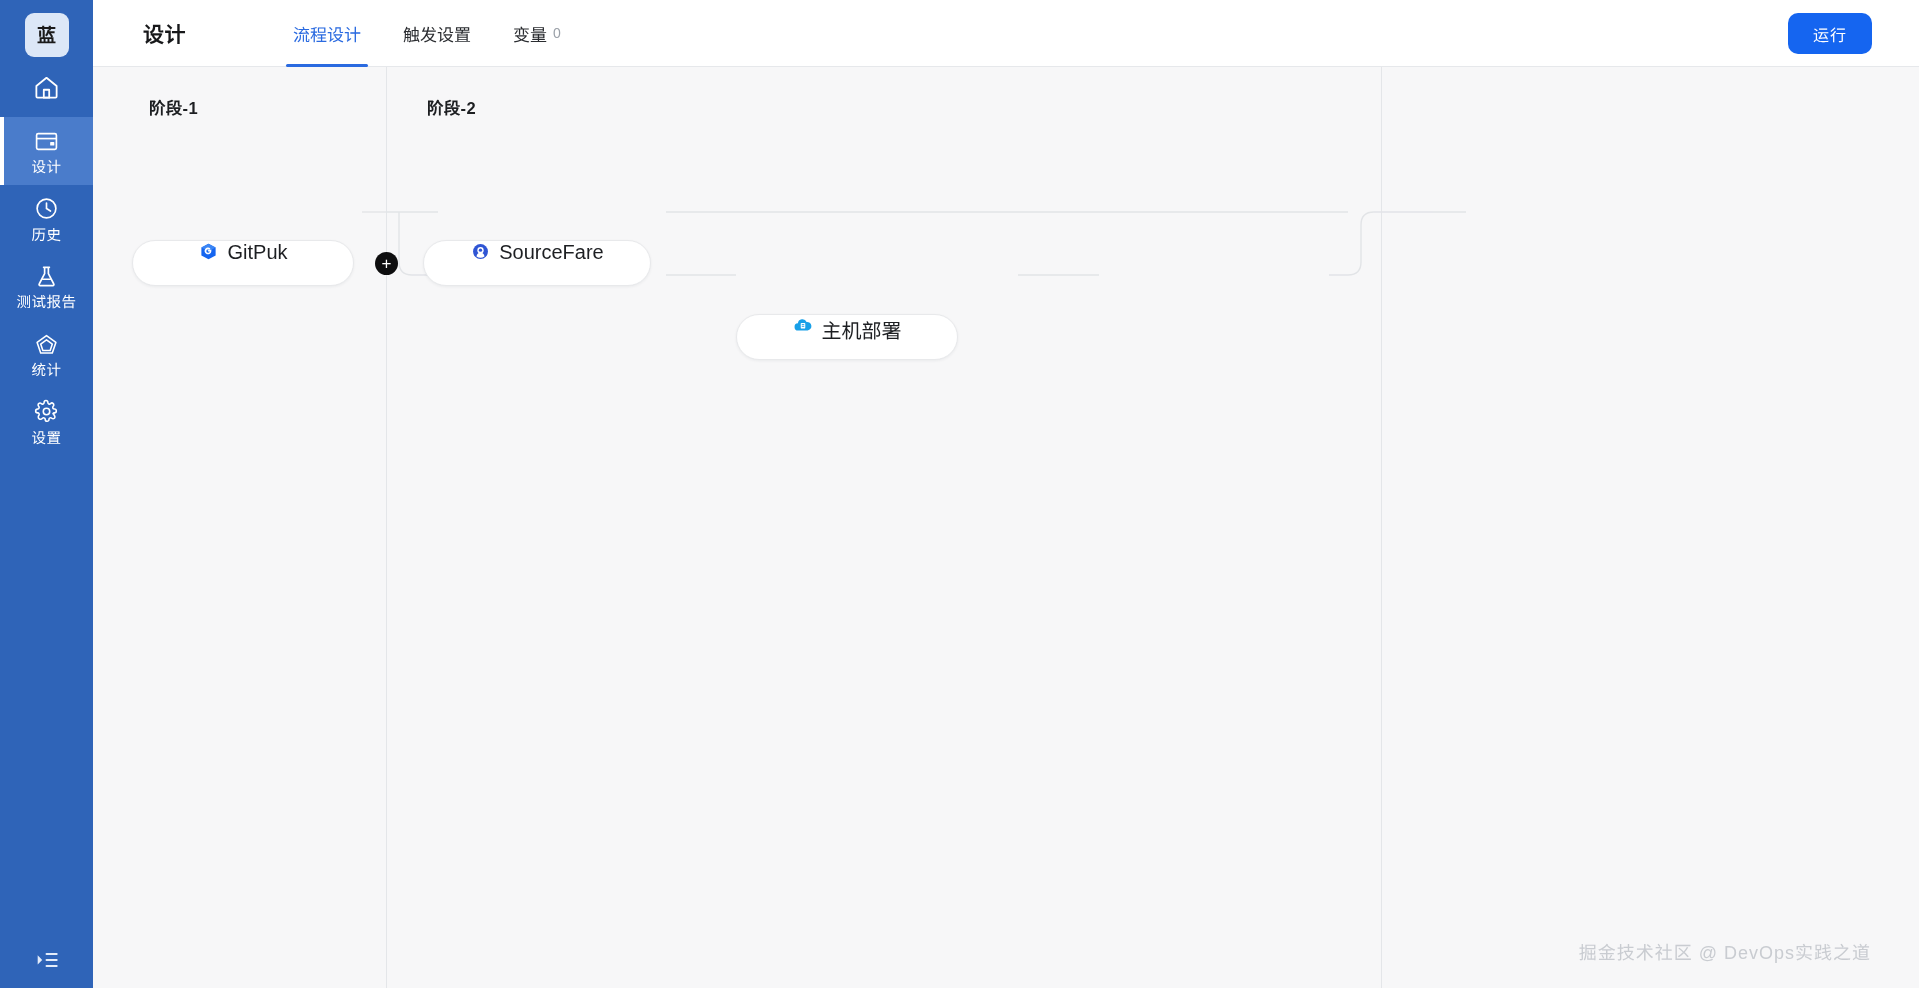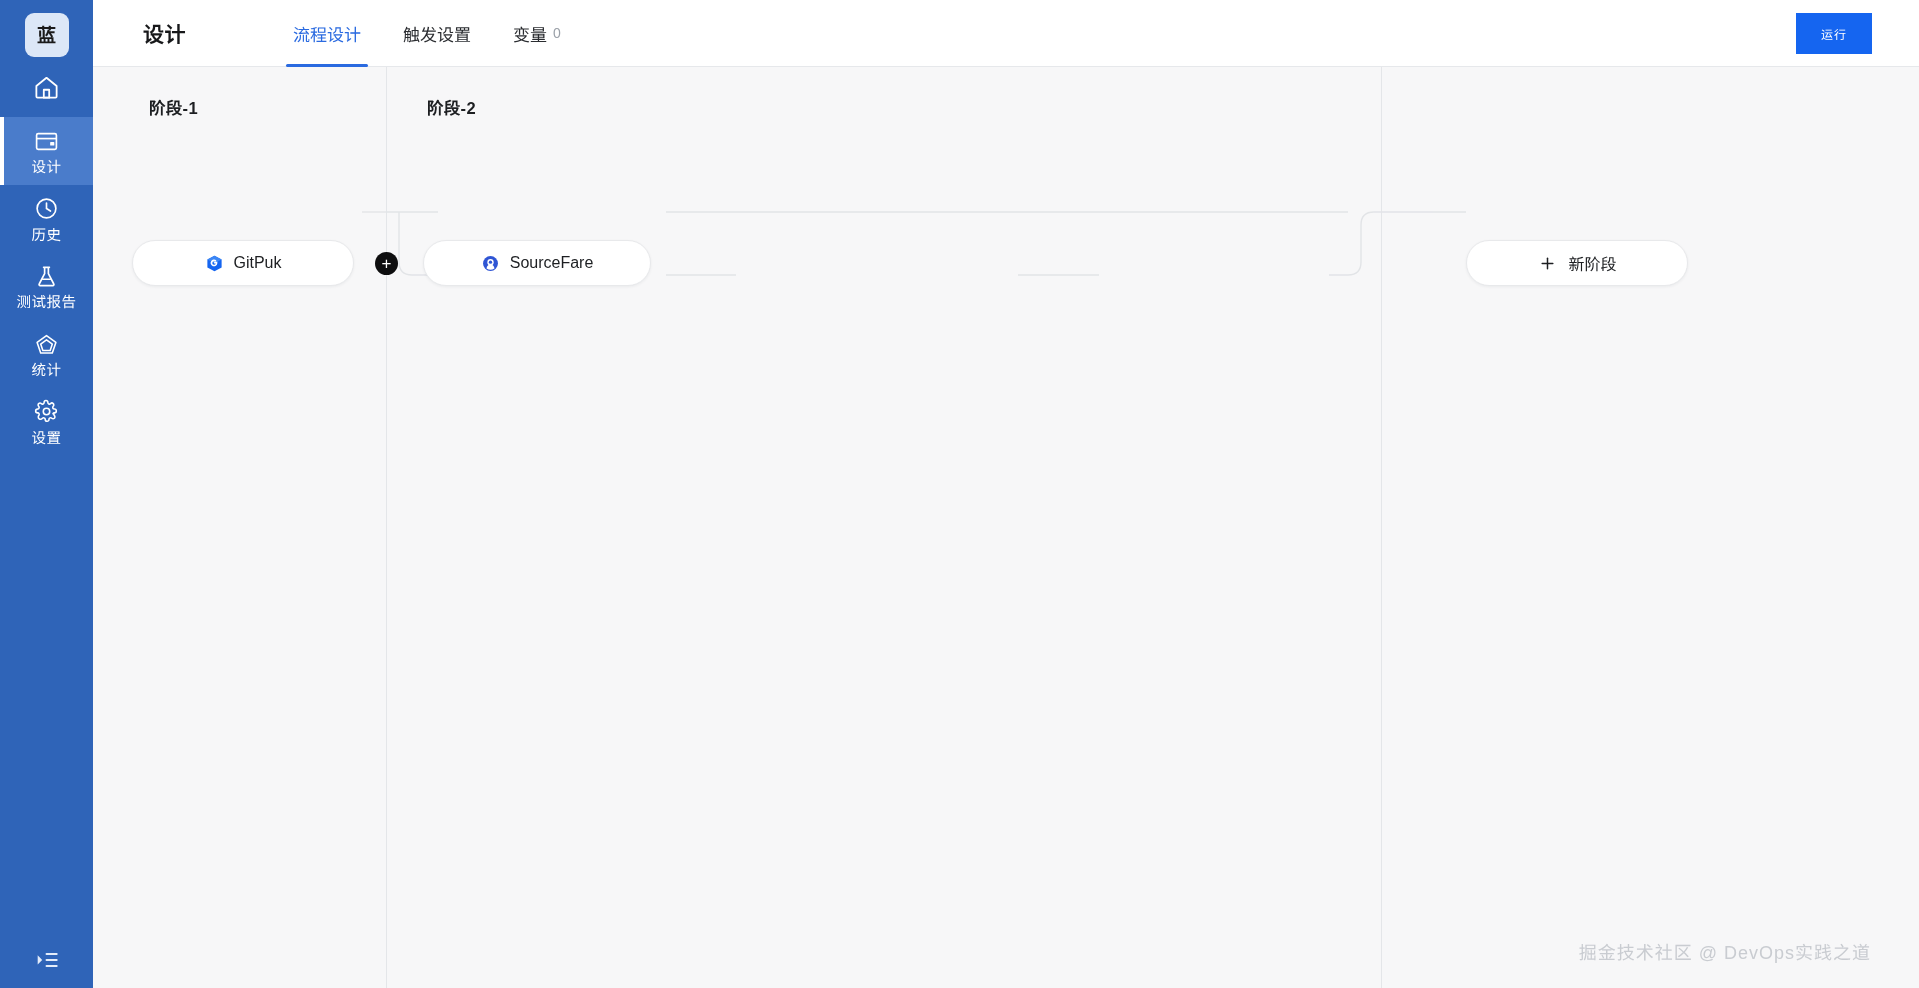--- a/index.html
+++ b/index.html
@@ -149,22 +149,22 @@
   }
   .run-button {
     position: absolute;
     right: 47px;
     top: 13px;
     height: 41px;
     padding: 0 25px;
     background: #1565f0;
     color: #ffffff;
     border: none;
-    border-radius: 0;
-    font-size: 12px;
+    border-radius: 10px;
+    font-size: 16px;
     font-family: inherit;
     letter-spacing: 1px;
     cursor: pointer;
   }
 
   
   .canvas {
     position: relative;
     flex: 1 1 auto;
     background: #f7f7f8;
@@ -193,24 +193,23 @@
     pointer-events: none;
   }
   .node {
     position: absolute;
     height: 46px;
     background: #ffffff;
     border: 1px solid #e8e9eb;
     border-radius: 23px;
     box-shadow: 0 1px 3px rgba(20,30,50,0.06);
     display: flex;
-    align-items: center;
     justify-content: center;
     gap: 9px;
-    font-size: 16px;
+    font-size: 20px;
     color: #1d1f22;
     cursor: pointer;
     white-space: nowrap;
   }
   .node .node-icon {
     width: 20px; height: 20px;
     display: flex; align-items: center; justify-content: center;
     flex: 0 0 20px;
   }
   .node .node-icon svg { display: block; }
@@ -395,28 +394,30 @@
             <circle cx="12" cy="12" r="9.4" fill="#2f55d4"></circle>
             <circle cx="12" cy="10.3" r="4" fill="#ffffff"></circle>
             <path d="M12 13.2c-2.6 0-4.6 2.1-5 5a9.3 9.3 0 0 0 10 0c-.4-2.9-2.4-5-5-5z" fill="#ffffff"></path>
             <circle cx="12" cy="10.3" r="2.1" fill="#2f55d4"></circle>
           </svg>
         </span>
         <span>SourceFare</span>
       </div>
 
 
-
-
-      <div class="node new-stage" style="left:1373px; top:173px; width:222px;">
+      <div class="node" style="left:643px; top:247px; width:222px;">
         <span class="node-icon">
-          <svg width="17" height="17" viewBox="0 0 24 24" stroke="#1d1f22" stroke-width="2.1" stroke-linecap="round">
-            <line x1="12" y1="4.5" x2="12" y2="19.5"></line>
-            <line x1="4.5" y1="12" x2="19.5" y2="12"></line>
+          <svg width="20" height="20" viewBox="0 0 24 24">
+            <path d="M6.4 18.6a4.3 4.3 0 0 1-.5-8.6 5.4 5.4 0 0 1 10.4-1.6 3.9 3.9 0 0 1 1.3 10.2z" fill="#18a0e8"></path>
+            <rect x="9.3" y="9.6" width="5.4" height="6.6" rx="1" fill="#ffffff"></rect>
+            <line x1="10.5" y1="11.5" x2="13.5" y2="11.5" stroke="#18a0e8" stroke-width="1.1"></line>
+            <line x1="10.5" y1="13.6" x2="13.5" y2="13.6" stroke="#18a0e8" stroke-width="1.1"></line>
           </svg>
         </span>
-        <span>新阶段</span>
+        <span>主机部署</span>
       </div>
+
+
 
       <div class="watermark">掘金技术社区 @ DevOps实践之道</div>
     </div>
   </section>
 </div>
 
 </body></html>

